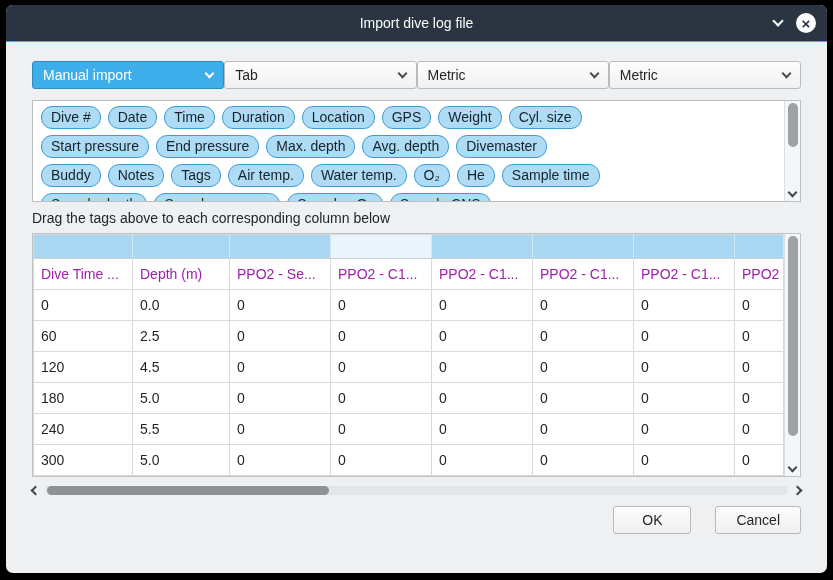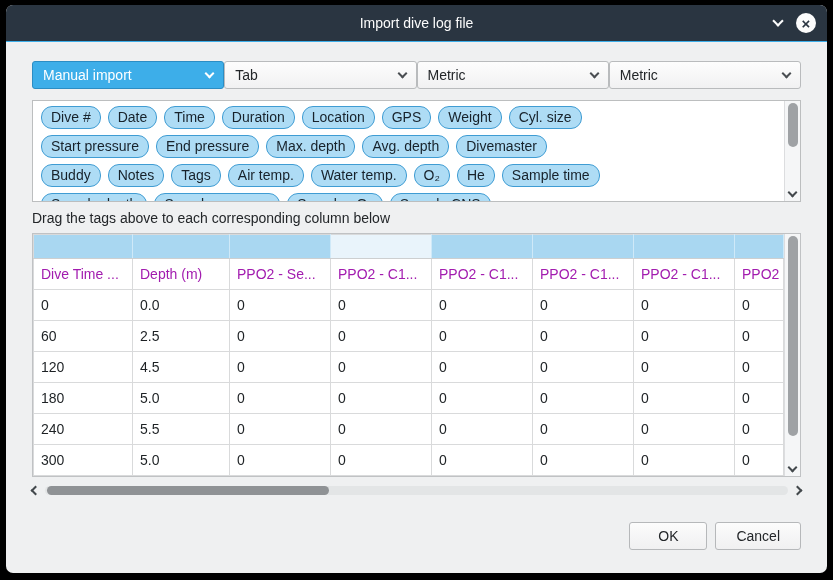--- a/index.html
+++ b/index.html
@@ -47,21 +47,21 @@
   tr.droprow td.hl{background:#e9f4fb}
   tr.headrow th{height:31px;color:#a21caf}
   tr.datarow td{height:31px}
 
   
   .hscroll{margin-top:7px;height:13px;display:flex;align-items:center;gap:6px}
   .htrack{flex:1;height:9px;border-radius:5px;background:#e3e5e6;position:relative}
   .hthumb{position:absolute;left:2px;top:0;height:9px;width:38%;border-radius:5px;background:#8f9295}
 
   
-  .btnrow{margin-top:25px;display:flex;justify-content:flex-end;gap:8px}
+  .btnrow{margin-top:9px;display:flex;justify-content:flex-end;gap:24px}
   .btn{height:28px;min-width:78px;padding:0 20px;border:1px solid #b6b8ba;border-radius:3px;background:linear-gradient(#fcfcfc,#f0f0f1);font-size:14px;color:#232629;font-family:inherit}
 </style>
 </head>
 <body>
 
 <div class="frame">
 
   <div class="titlebar">
     <div class="title">Import dive log file</div>
     <div class="tb-right">

